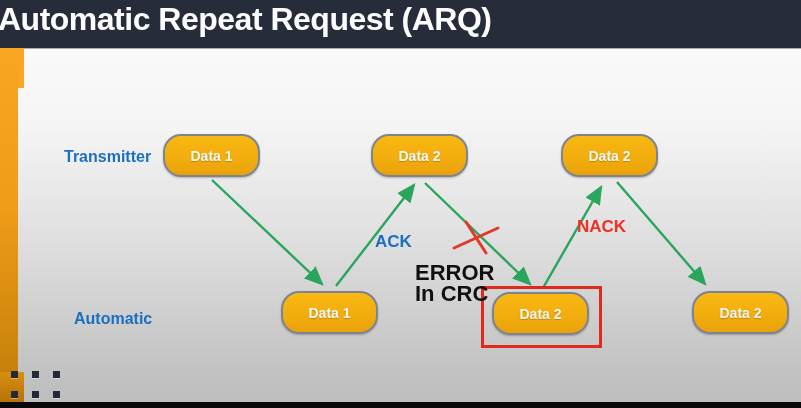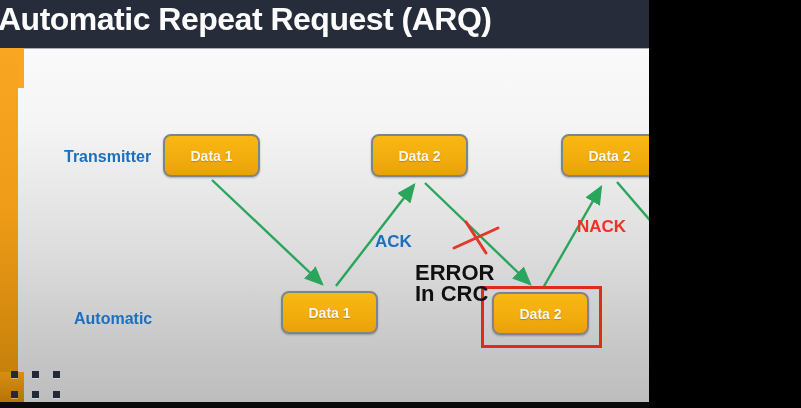--- a/index.html
+++ b/index.html
@@ -1,17 +1,17 @@
 <!DOCTYPE html>
 <html><head>
 <meta charset="utf-8">
 <style>
   html,body{margin:0;padding:0;background:#000;}
   .stage{
-    position:relative;width:649px;height:408px;overflow:hidden;
+    position:relative;width:801px;height:408px;overflow:hidden;
     font-family:"Liberation Sans","DejaVu Sans",sans-serif;
     background:linear-gradient(180deg,#fdfdfd 0%,#f5f5f5 30%,#dedede 60%,#c3c3c3 90%,#bcbcbc 100%);
   }
   
   .titlebar{
     position:absolute;left:0;top:0;width:801px;height:48px;
     background:#262c3a;border-bottom:1px solid #a9adb5;
   }
   .titlebar h1{
     margin:0;position:absolute;left:-2px;top:1px;
@@ -21,21 +21,21 @@
   .accent-narrow{position:absolute;left:0;top:48px;width:18px;height:354px;
     background:linear-gradient(180deg,#f9a623 0%,#ef9c18 45%,#d2880e 80%,#bc7c0a 100%);}
   .accent-top{position:absolute;left:0;top:48px;width:24px;height:40px;background:#f9a623;}
   .accent-bottom{position:absolute;left:0;top:372px;width:24px;height:30px;
     background:linear-gradient(180deg,#d88e10,#b57409);}
   
   .wires{position:absolute;left:0;top:0;width:801px;height:408px;}
   
   .node{
     position:absolute;width:97px;height:43px;box-sizing:border-box;
-    border:2px solid #7c8493;border-radius:8px;
+    border:2px solid #7c8493;border-radius:18px;
     background:linear-gradient(180deg,#f9b812 0%,#f1ac0d 60%,#e9a109 100%);
     color:#f7f6f2;font-size:14px;font-weight:700;
     display:flex;align-items:center;justify-content:center;
     text-shadow:0 1px 1px rgba(90,70,0,0.35);
     box-shadow:0 1px 2px rgba(0,0,0,0.25);
   }
   .n1{left:163px;top:134px;} .n2{left:371px;top:134px;} .n3{left:561px;top:134px;}
   .n4{left:281px;top:291px;} .n5{left:492px;top:292px;} .n6{left:692px;top:291px;}
   .highlight-rect{
     position:absolute;left:481px;top:286px;width:121px;height:62px;

